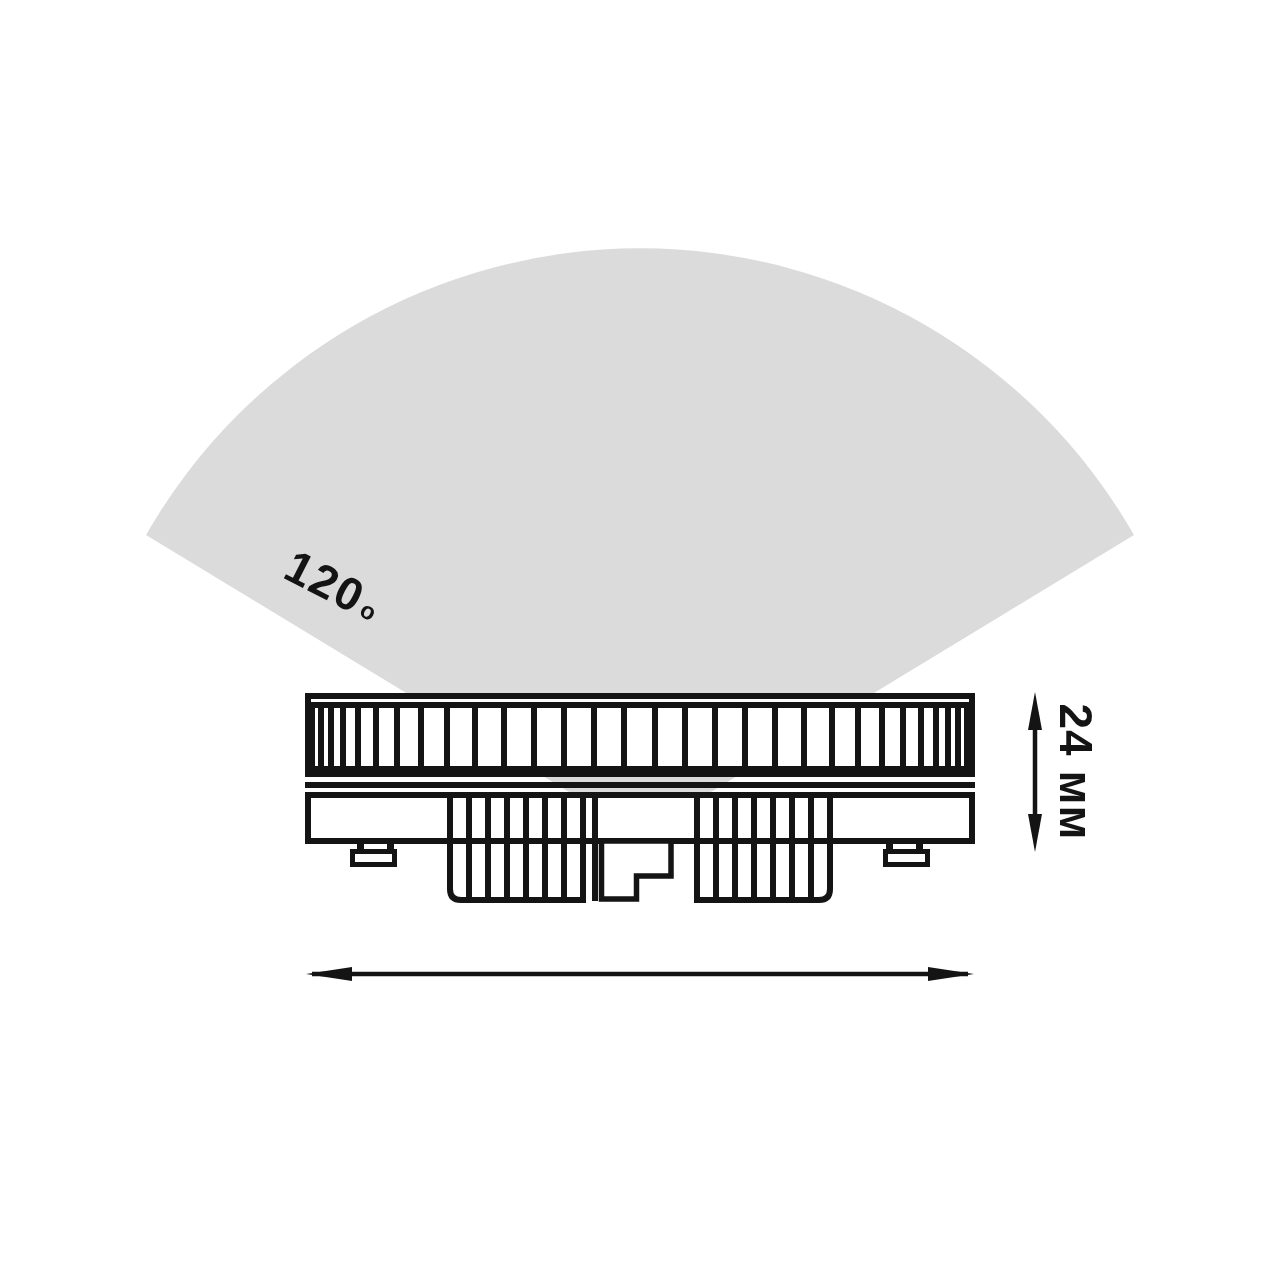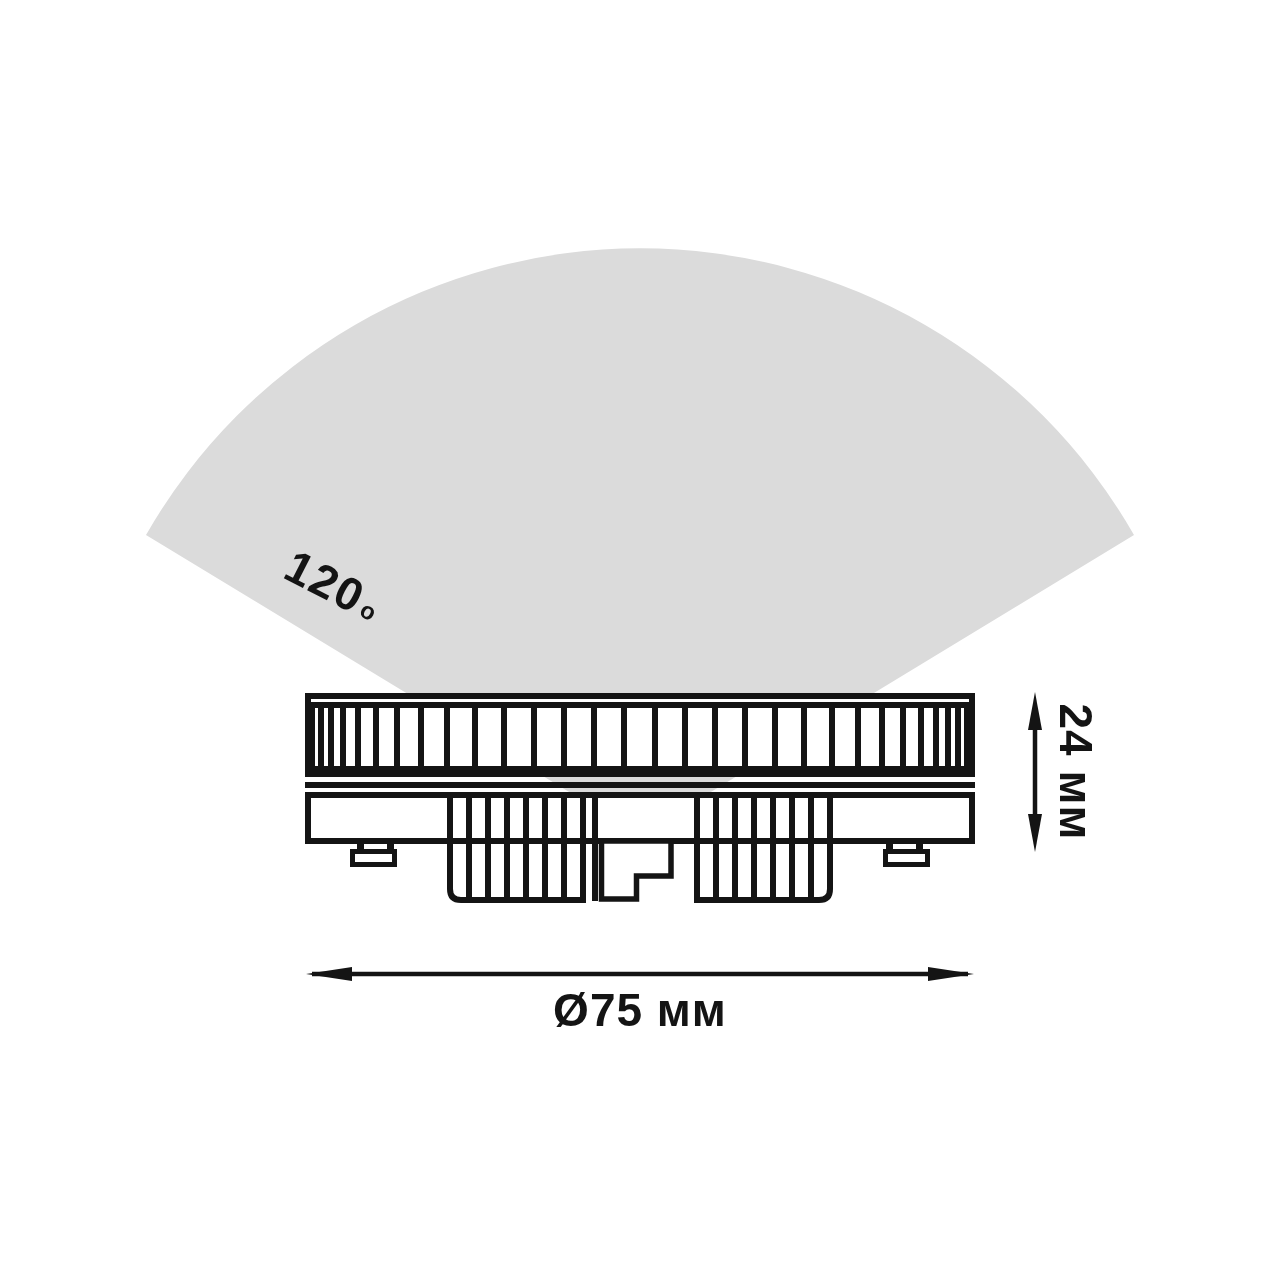--- a/index.html
+++ b/index.html
@@ -119,14 +119,13 @@
       <rect x="312" y="971.75" width="656" height="4.5" class="blk"></rect>
       <polygon points="306,974 352,967 352,981" class="blk"></polygon>
       <polygon points="974,974 928,967 928,981" class="blk"></polygon>
     </g>
   </svg>
 
   <div class="label beam-label"><span>120</span><span class="deg">o</span></div>
 
   <div class="label h-label">24 мм</div>
 
-  <div class="label d-label">Ø75 мм</div>
 </div>
 
 </body></html>

